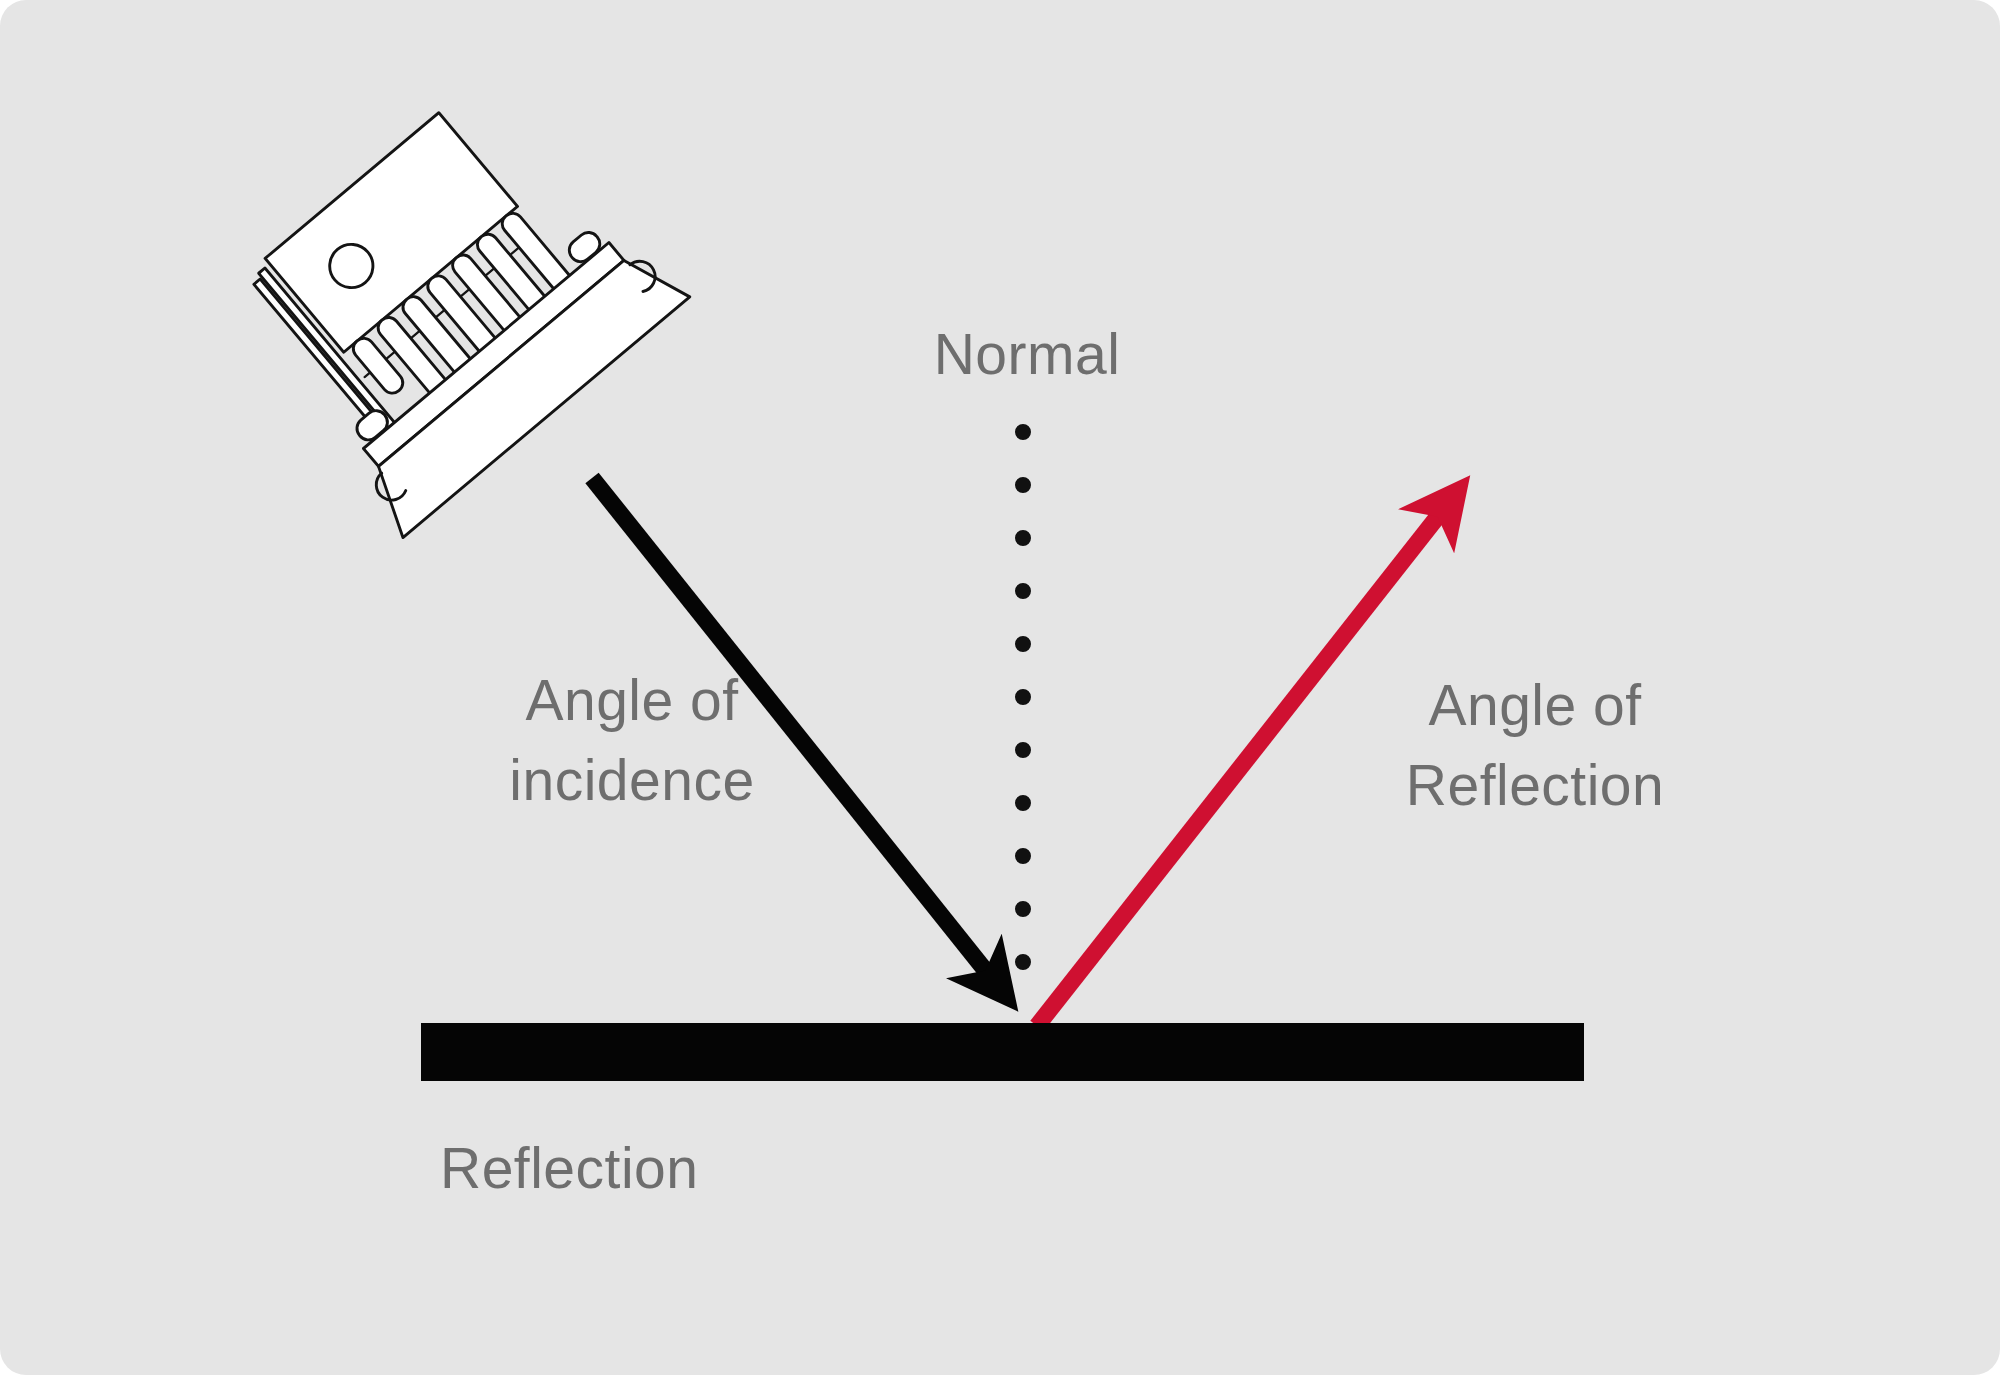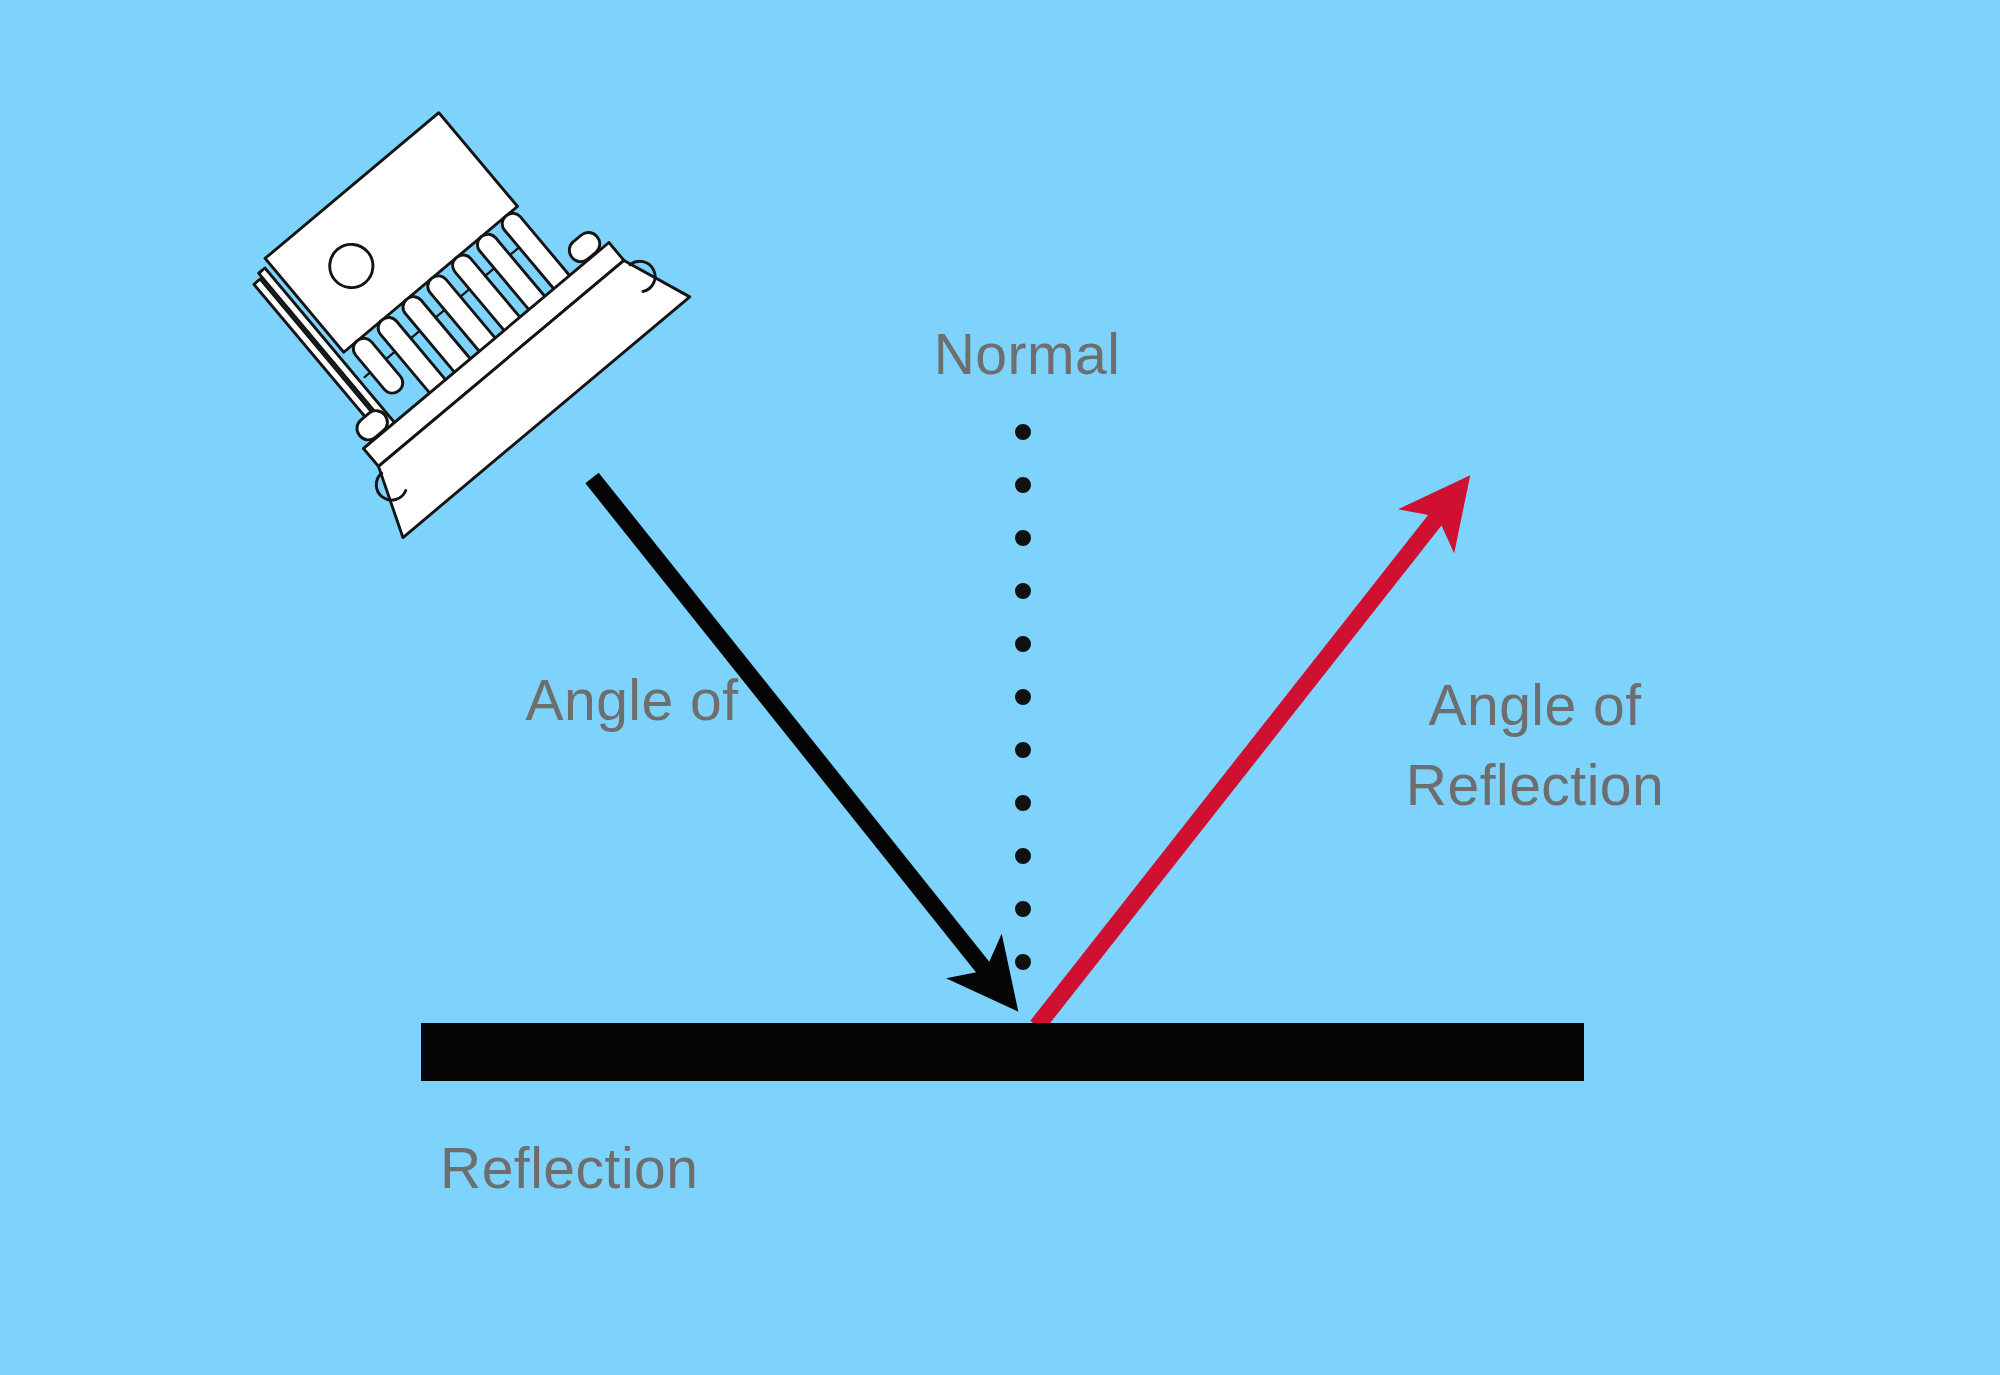--- a/index.html
+++ b/index.html
@@ -5,22 +5,23 @@
   html,body{
     margin:0;
     padding:0;
     background:#ffffff;
     font-family:"Liberation Sans", sans-serif;
   }
   .stage{
     position:relative;
     width:2000px;
     height:1375px;
-    background:#7dd3fc;
+    background:#e5e5e5;
     overflow:hidden;
+    border-radius:26px;
   }
   .diagram-svg{
     position:absolute;
     left:0; top:0;
     width:2000px;
     height:1375px;
   }
   .label{
     position:absolute;
     color:var(--label-text, #6e6e6e);
@@ -99,20 +100,21 @@
 
     <line x1="1037" y1="1026" x2="1457" y2="492" style="stroke:var(--reflected-ray,#cf1031)" stroke-width="17" marker-end="url(#ah-red)"></line>
   </svg>
 
   <div class="surface-bar"></div>
 
   <div class="label centered" style="left:1027px; top:321px;">Normal</div>
 
   <div class="label centered two-line" style="left:600px; top:660px;">
     <div>Angle of</div>
+    <div>incidence</div>
   </div>
 
   <div class="label centered two-line" style="left:1503px; top:665px;">
     <div>Angle of</div>
     <div>Reflection</div>
   </div>
 
   <div class="label" style="left:440px; top:1135px;">Reflection</div>
 
 </div>

